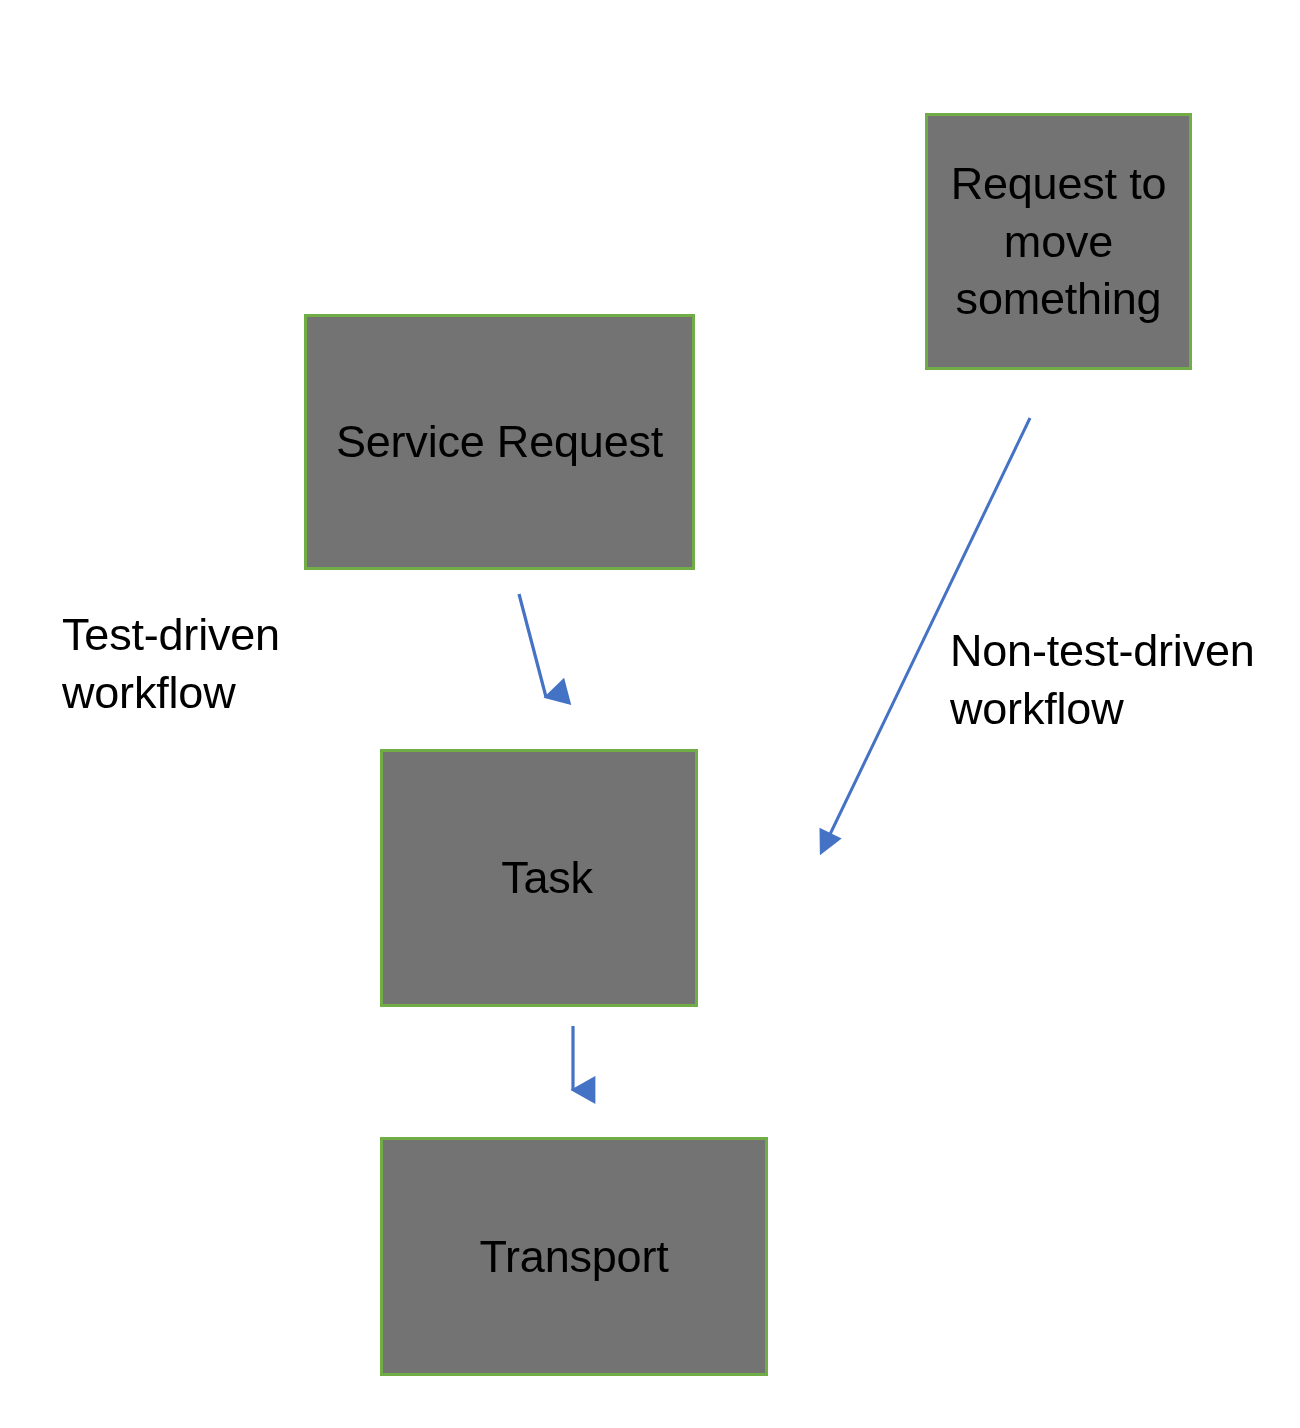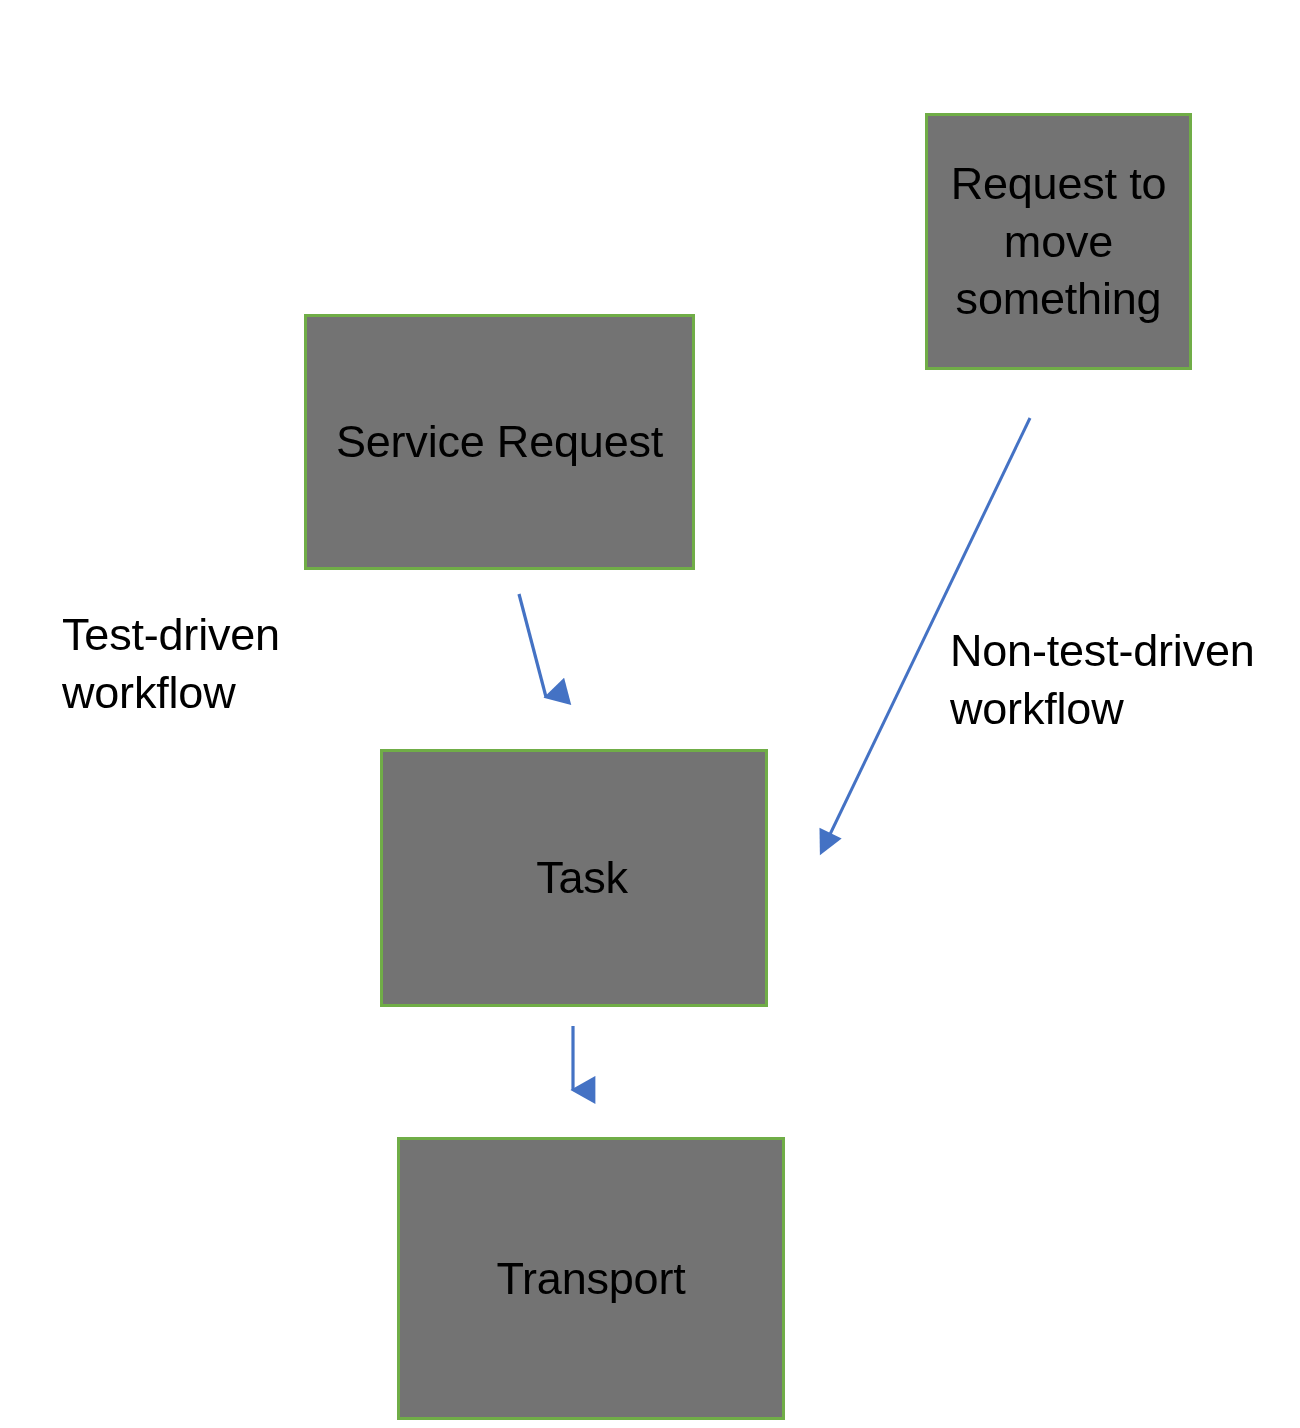--- a/index.html
+++ b/index.html
@@ -49,22 +49,22 @@
     left: 0;
     top: 0;
     width: 1300px;
     height: 1428px;
     pointer-events: none;
   }
 
   
   #node-request-move { left: 925px;  top: 113px;  width: 267px; height: 257px; }
   #node-service-request { left: 283px; top: 314px; width: 391px; height: 256px; margin-left: 21px; }
-  #node-task { left: 380px; top: 749px; width: 388px; height: 258px; padding-left: 16px; }
-  #node-transport { left: 380px; top: 1137px; width: 388px; height: 283px; margin-left: 17px; }
+  #node-task { left: 380px; top: 749px; width: 318px; height: 258px; padding-left: 16px; }
+  #node-transport { left: 380px; top: 1137px; width: 388px; height: 239px; }
 
   
   #label-test-driven { left: 62px; top: 606px; width: 260px; }
   #label-non-test-driven { left: 950px; top: 622px; width: 360px; }
 </style>
 </head>
 <body>
 
 <div id="canvas">
 

